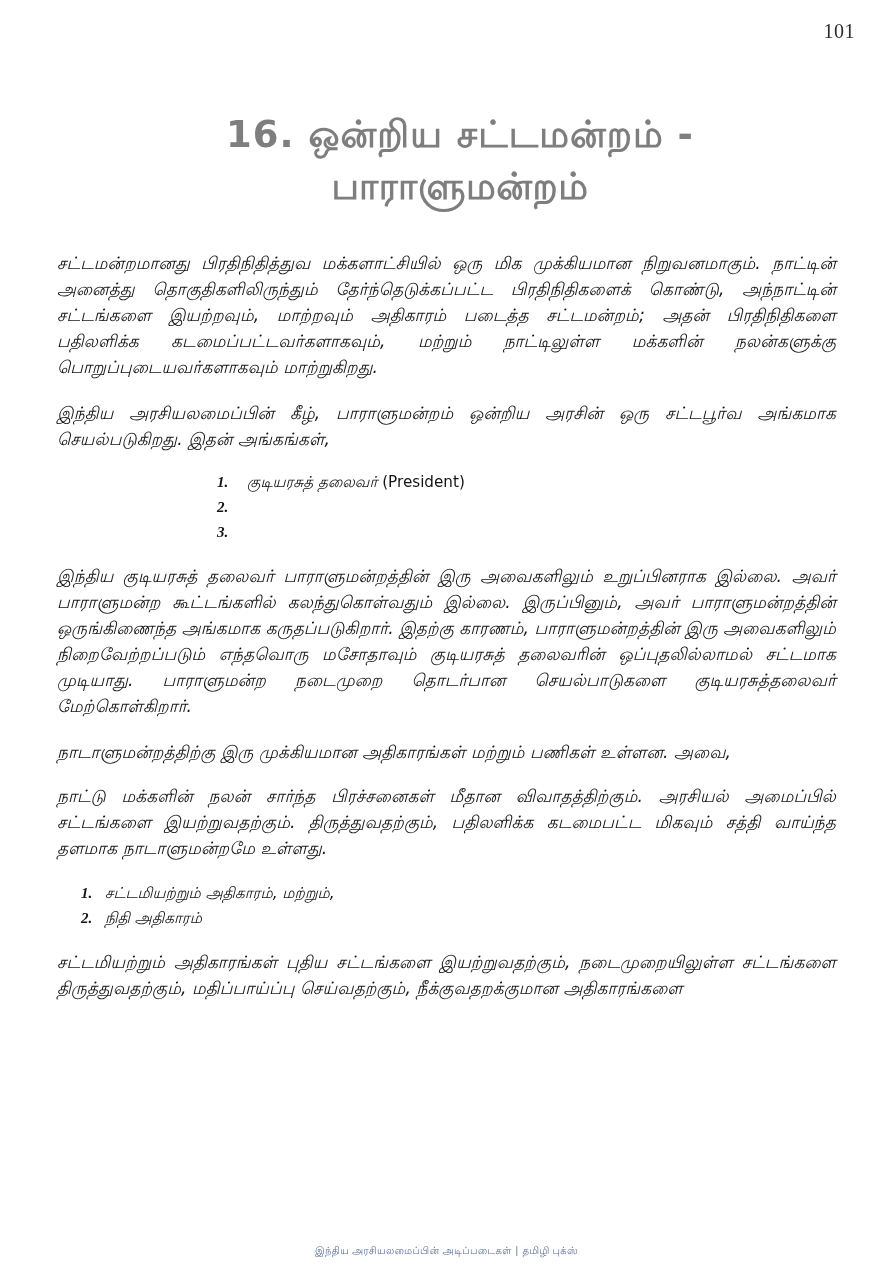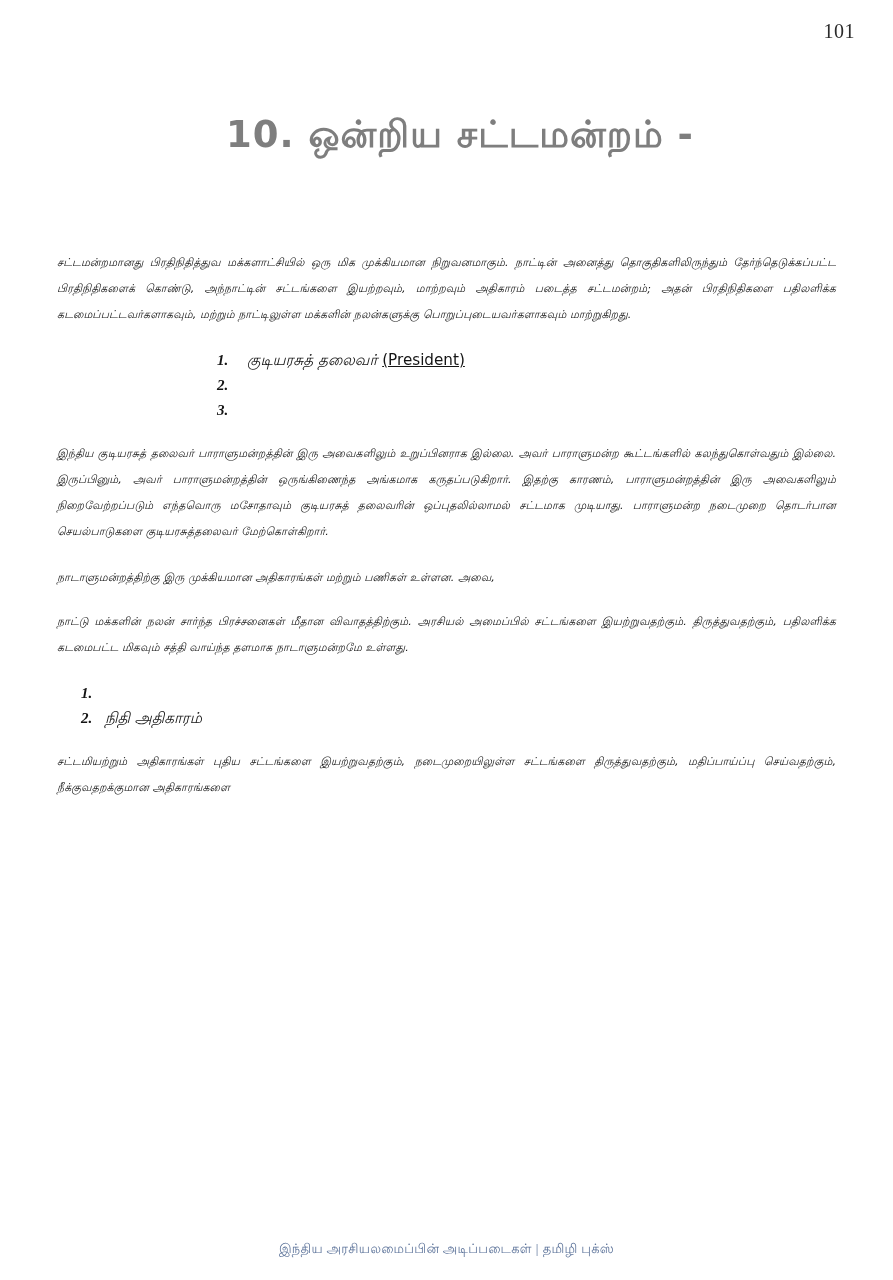--- a/index.html
+++ b/index.html
@@ -63,21 +63,21 @@
     position: absolute;
     top: 250px;
     left: 57px;
     width: 779px;
   }
 
   p.para {
     margin: 0 0 20px 0;
     font-family: "DejaVu Sans", "Liberation Sans", sans-serif;
     font-style: italic;
-    font-size: 11px;
+    font-size: 17px;
     line-height: 26px;
     text-align: justify;
     text-justify: inter-word;
     color: #141414;
     letter-spacing: 0.1px;
   }
   p.para.tight {
     margin-bottom: 18px;
   }
   p.para.last {
@@ -111,59 +111,60 @@
     font-weight: bold;
     font-size: 15px;
     min-width: 30px;
     display: inline-block;
   }
   ol.num-list .li-text {
     font-style: italic;
   }
   ol.num-list .li-text .latin {
     font-style: normal;
-    text-decoration: underline;
   }
   ol.num-list.indent-shallow .li-num {
     min-width: 24px;
   }
 
   
   .footer {
     position: absolute;
     left: 0;
     right: 0;
     bottom: 22px;
     text-align: center;
-    font-family: Liberation Serif, serif;
-    font-size: 13px;
+    font-family: Liberation Sans, sans-serif;
+    font-size: 10px;
     color: #5b7299;
     letter-spacing: 0.3px;
   }
   .footer .sep {
     margin: 0 4px;
     color: #5b7299;
   }
 </style>
 </head>
 <body>
 
 <div class="page">
 
   <div class="page-number">101</div>
 
   <h1 class="chapter-title">
-    <span class="tline tline-1">10. ஒன்றிய சட்டமன்றம்  -</span>
+    <span class="tline tline-1">16. ஒன்றிய சட்டமன்றம்  -</span>
+    <span class="tline tline-2">பாராளுமன்றம்</span>
   </h1>
 
   <div class="content">
 
     <p class="para">சட்டமன்றமானது பிரதிநிதித்துவ மக்களாட்சியில் ஒரு மிக முக்கியமான நிறுவனமாகும். நாட்டின் அனைத்து தொகுதிகளிலிருந்தும் தேர்ந்தெடுக்கப்பட்ட பிரதிநிதிகளைக் கொண்டு, அந்நாட்டின் சட்டங்களை இயற்றவும், மாற்றவும் அதிகாரம் படைத்த சட்டமன்றம்; அதன் பிரதிநிதிகளை பதிலளிக்க கடமைப்பட்டவர்களாகவும், மற்றும் நாட்டிலுள்ள மக்களின் நலன்களுக்கு பொறுப்புடையவர்களாகவும் மாற்றுகிறது.</p>
 
 
+    <p class="para tight">இந்திய அரசியலமைப்பின் கீழ், பாராளுமன்றம் ஒன்றிய அரசின் ஒரு சட்டபூர்வ அங்கமாக செயல்படுகிறது. இதன் அங்கங்கள்,</p>
 
     <ol class="num-list indent-deep">
       <li>
         <span class="li-num">1.</span>
         <span class="li-text"><span>குடியரசுத் தலைவர்</span> <span class="latin">(President)</span></span>
       </li>
       <li>
         <span class="li-num">2.</span>
       </li>
       <li>
@@ -173,20 +174,21 @@
 
     <p class="para">இந்திய குடியரசுத் தலைவர் பாராளுமன்றத்தின் இரு அவைகளிலும் உறுப்பினராக இல்லை. அவர் பாராளுமன்ற கூட்டங்களில் கலந்துகொள்வதும் இல்லை. இருப்பினும், அவர் பாராளுமன்றத்தின் ஒருங்கிணைந்த அங்கமாக கருதப்படுகிறார். இதற்கு காரணம், பாராளுமன்றத்தின் இரு அவைகளிலும் நிறைவேற்றப்படும் எந்தவொரு மசோதாவும் குடியரசுத் தலைவரின் ஒப்புதலில்லாமல் சட்டமாக முடியாது. பாராளுமன்ற நடைமுறை தொடர்பான செயல்பாடுகளை குடியரசுத்தலைவர் மேற்கொள்கிறார்.</p>
 
     <p class="para tight">நாடாளுமன்றத்திற்கு இரு முக்கியமான அதிகாரங்கள் மற்றும் பணிகள் உள்ளன. அவை,</p>
 
     <p class="para">நாட்டு மக்களின் நலன் சார்ந்த பிரச்சனைகள் மீதான விவாதத்திற்கும். அரசியல் அமைப்பில் சட்டங்களை இயற்றுவதற்கும். திருத்துவதற்கும், பதிலளிக்க கடமைபட்ட மிகவும் சத்தி வாய்ந்த தளமாக நாடாளுமன்றமே உள்ளது.</p>
 
     <ol class="num-list indent-shallow">
       <li>
         <span class="li-num">1.</span>
+        <span class="li-text">சட்டமியற்றும் அதிகாரம், மற்றும்,</span>
       </li>
       <li>
         <span class="li-num">2.</span>
         <span class="li-text">நிதி அதிகாரம்</span>
       </li>
     </ol>
 
     <p class="para last">சட்டமியற்றும் அதிகாரங்கள் புதிய சட்டங்களை இயற்றுவதற்கும், நடைமுறையிலுள்ள சட்டங்களை திருத்துவதற்கும், மதிப்பாய்ப்பு செய்வதற்கும், நீக்குவதறக்குமான அதிகாரங்களை</p>
 
   </div>

